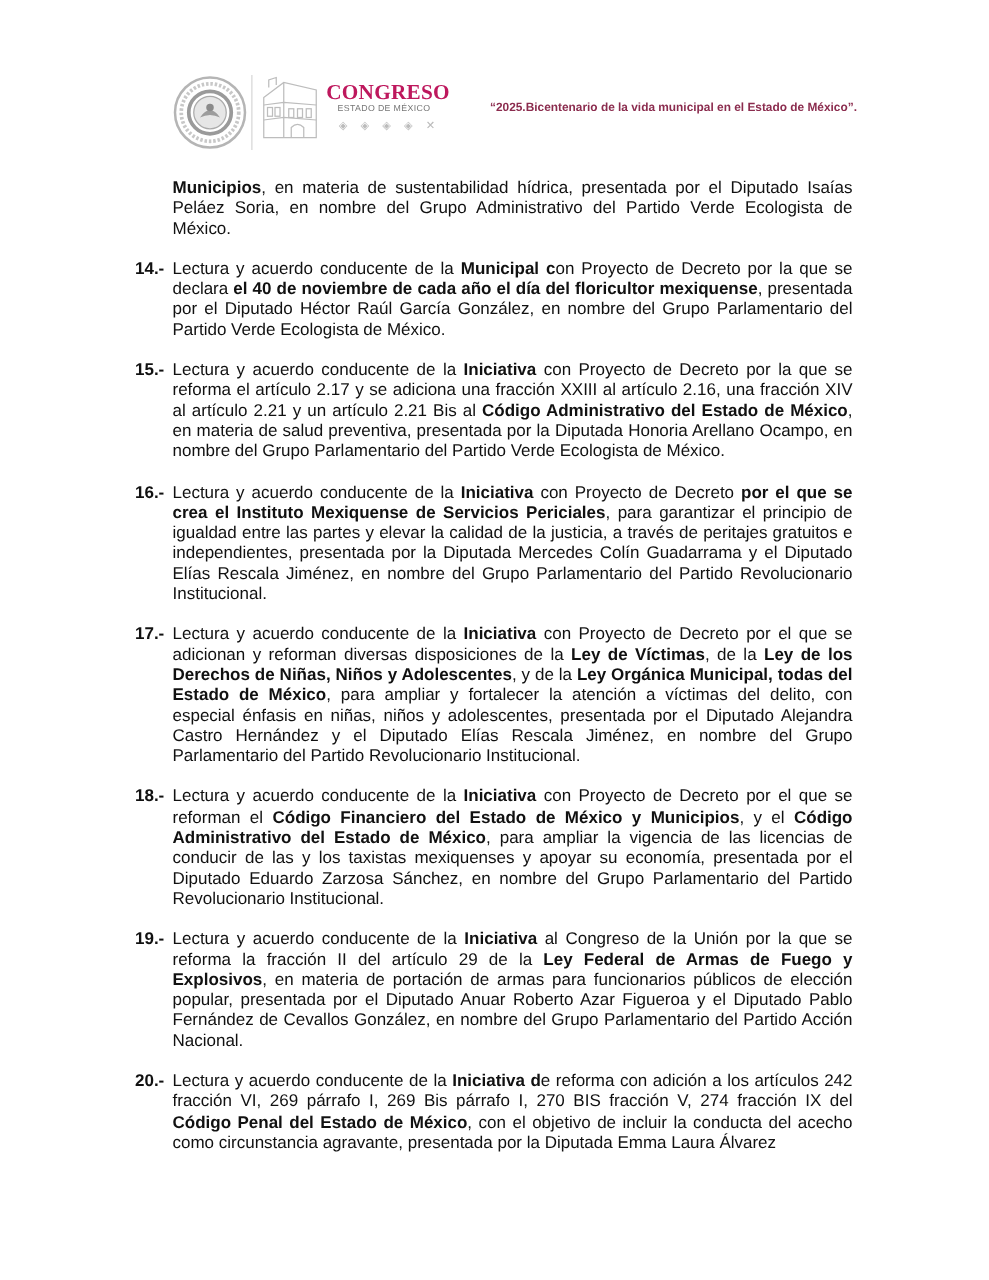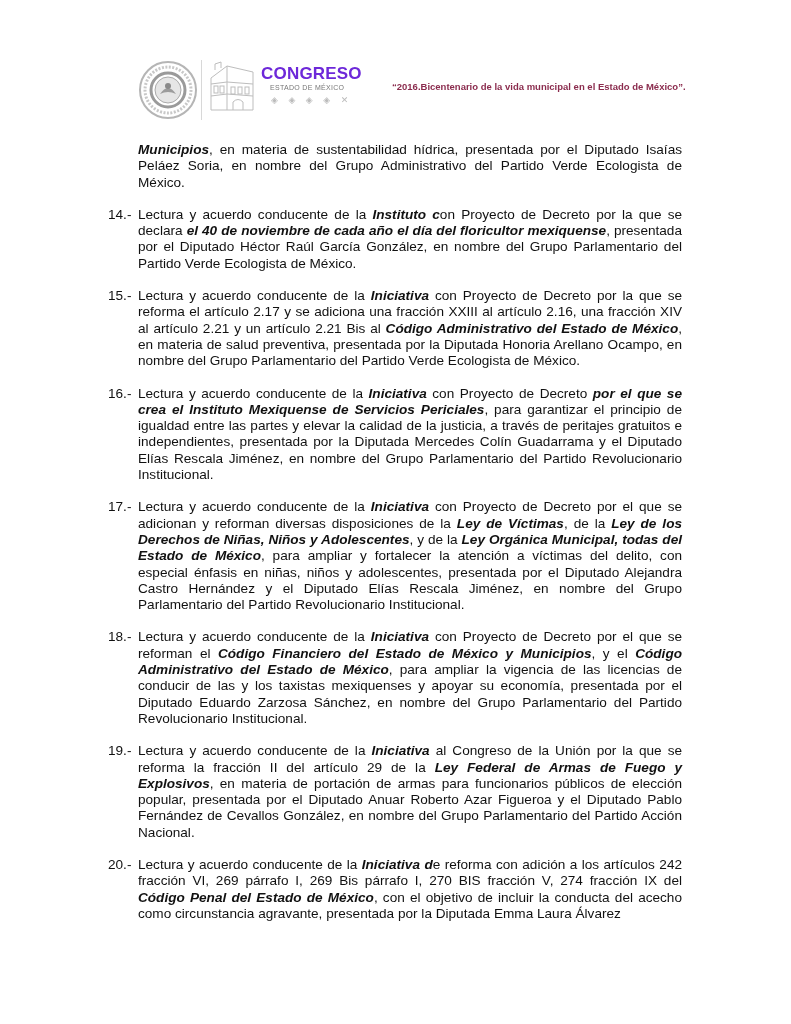--- a/index.html
+++ b/index.html
@@ -2,32 +2,32 @@
 <html><head>
 <meta charset="utf-8">
 <style>
   html, body { margin: 0; padding: 0; background: #ffffff; }
   body { width: 791px; height: 1024px; position: relative; overflow: hidden;
          font-family: "Liberation Sans", sans-serif; color: #111; }
   .header { position: absolute; left: 0; top: 0; width: 791px; height: 130px; }
   .seal { position: absolute; left: 138px; top: 60px; width: 60px; height: 60px; }
   .vdivider { position: absolute; left: 201px; top: 60px; width: 1px; height: 60px; background: #d8d8d8; }
   .building { position: absolute; left: 207px; top: 60px; width: 50px; height: 55px; }
-  .congreso { position: absolute; left: 261px; top: 64px; font-family: Liberation Sans, sans-serif;
-              font-weight: bold; font-size: 17px; color: #6d28d9; letter-spacing: 0.2px; }
+  .congreso { position: absolute; left: 261px; top: 64px; font-family: Liberation Serif, serif;
+              font-weight: bold; font-size: 17px; color: #be185d; letter-spacing: 0.2px; }
   .estado { position: absolute; left: 270px; top: 84px; font-family: Liberation Sans, sans-serif;
             font-size: 7px; color: #777; letter-spacing: 0.3px; }
   .glyphs { position: absolute; left: 271px; top: 95px; font-size: 9px; color: #bbb; letter-spacing: 4px; }
   .motto { position: absolute; left: 392px; top: 81px; font-size: 9.5px; font-weight: bold;
            color: #8b2c4e; white-space: nowrap; }
 
   .content { position: absolute; left: 108px; top: 142px; width: 574px; font-size: 13.6px; line-height: 16.3px; }
   .item { position: relative; padding-left: 30px; text-align: justify; margin-bottom: 16px; }
-  .item .num { position: absolute; left: 0; top: 0; font-weight: normal; }
-  .item b { font-weight: bold; font-style: italic; }
+  .item .num { position: absolute; left: 0; top: 0; font-weight: bold; }
+  .item b { font-weight: bold; }
 </style>
 </head>
 <body>
 
 <div class="header">
   <svg class="seal" viewBox="0 0 60 60">
     <circle cx="30" cy="30" r="28" fill="none" stroke="#b5b5b5" stroke-width="2"></circle>
     <circle cx="30" cy="30" r="23" fill="none" stroke="#c8c8c8" stroke-width="3" stroke-dasharray="2 1.5"></circle>
     <circle cx="30" cy="30" r="17" fill="none" stroke="#9a9a9a" stroke-width="3"></circle>
     <circle cx="30" cy="30" r="13" fill="#e6e6e6" stroke="#aaa" stroke-width="1"></circle>
@@ -46,25 +46,25 @@
       <rect x="24" y="27" width="4" height="7"></rect>
         <rect x="31" y="27" width="4" height="7"></rect>
         <rect x="38" y="27" width="4" height="7"></rect>
       <path d="M26 50 L26 42 Q31 37 36 42 L36 50"></path>
       <path d="M8 10 L8 4 L14 2 L14 8"></path>
     </g>
   </svg>
   <div class="congreso">CONGRESO</div>
   <div class="estado">ESTADO DE MÉXICO</div>
   <div class="glyphs">◈ ◈ ◈ ◈ ✕</div>
-  <div class="motto">“2016.Bicentenario  de  la vida municipal en el Estado de México”.</div>
+  <div class="motto">“2025.Bicentenario  de  la vida municipal en el Estado de México”.</div>
 </div>
 
 <div class="content" id="agenda">
     <div class="item"><b>Municipios</b><span>, en materia de sustentabilidad hídrica, presentada por el Diputado Isaías Peláez Soria, en nombre del Grupo Administrativo del Partido Verde Ecologista de México.</span></div>
-    <div class="item"><span class="num">14.-</span><span> Lectura y acuerdo conducente de la </span><b>Instituto c</b><span>on Proyecto de Decreto por la que se declara </span><b>el 40 de noviembre de cada año el día del floricultor mexiquense</b><span>, presentada por el Diputado Héctor Raúl García González, en nombre del Grupo Parlamentario del Partido Verde Ecologista de México.</span></div>
+    <div class="item"><span class="num">14.-</span><span> Lectura y acuerdo conducente de la </span><b>Municipal c</b><span>on Proyecto de Decreto por la que se declara </span><b>el 40 de noviembre de cada año el día del floricultor mexiquense</b><span>, presentada por el Diputado Héctor Raúl García González, en nombre del Grupo Parlamentario del Partido Verde Ecologista de México.</span></div>
     <div class="item"><span class="num">15.-</span><span> Lectura y acuerdo conducente de la </span><b>Iniciativa</b><span> con Proyecto de Decreto por la que se reforma el artículo 2.17 y se adiciona una fracción XXIII al artículo 2.16, una fracción XIV al artículo 2.21 y un artículo 2.21 Bis al </span><b>Código Administrativo del Estado de México</b><span>, en materia de salud preventiva, presentada por la Diputada Honoria Arellano Ocampo, en nombre del Grupo Parlamentario del Partido Verde Ecologista de México.</span></div>
     <div class="item"><span class="num">16.-</span><span> Lectura y acuerdo conducente de la </span><b>Iniciativa</b><span> con Proyecto de Decreto </span><b>por el que se crea el Instituto Mexiquense de Servicios Periciales</b><span>, para garantizar el principio de igualdad entre las partes y elevar la calidad de la justicia, a través de peritajes gratuitos e independientes, presentada por la Diputada Mercedes Colín Guadarrama y el Diputado Elías Rescala Jiménez, en nombre del Grupo Parlamentario del Partido Revolucionario Institucional.</span></div>
     <div class="item"><span class="num">17.-</span><span> Lectura y acuerdo conducente de la </span><b>Iniciativa</b><span> con Proyecto de Decreto por el que se adicionan y reforman diversas disposiciones de la </span><b>Ley de Víctimas</b><span>, de la </span><b>Ley de los Derechos de Niñas, Niños y Adolescentes</b><span>, y de la </span><b>Ley Orgánica Municipal, todas del Estado de México</b><span>, para ampliar y fortalecer la atención a víctimas del delito, con especial énfasis en niñas, niños y adolescentes, presentada por el Diputado Alejandra Castro Hernández y el Diputado Elías Rescala Jiménez, en nombre del Grupo Parlamentario del Partido Revolucionario Institucional.</span></div>
     <div class="item"><span class="num">18.-</span><span> Lectura y acuerdo conducente de la </span><b>Iniciativa</b><span> con Proyecto de Decreto por el que se reforman el </span><b>Código Financiero del Estado de México y Municipios</b><span>, y el </span><b>Código Administrativo del Estado de México</b><span>, para ampliar la vigencia de las licencias de conducir de las y los taxistas mexiquenses y apoyar su economía, presentada por el Diputado Eduardo Zarzosa Sánchez, en nombre del Grupo Parlamentario del Partido Revolucionario Institucional.</span></div>
     <div class="item"><span class="num">19.-</span><span> Lectura y acuerdo conducente de la </span><b>Iniciativa</b><span> al Congreso de la Unión por la que se reforma la fracción II del artículo 29 de la </span><b>Ley Federal de Armas de Fuego y Explosivos</b><span>, en materia de portación de armas para funcionarios públicos de elección popular, presentada por el Diputado Anuar Roberto Azar Figueroa y el Diputado Pablo Fernández de Cevallos González, en nombre del Grupo Parlamentario del Partido Acción Nacional.</span></div>
     <div class="item"><span class="num">20.-</span><span> Lectura y acuerdo conducente de la </span><b>Iniciativa d</b><span>e reforma con adición a los artículos 242 fracción VI, 269 párrafo I, 269 Bis párrafo I, 270 BIS fracción V, 274 fracción IX del </span><b>Código Penal del Estado de México</b><span>, con el objetivo de incluir la conducta del acecho como circunstancia agravante, presentada por la Diputada Emma Laura Álvarez</span></div>
   </div>
 
 </body></html>

